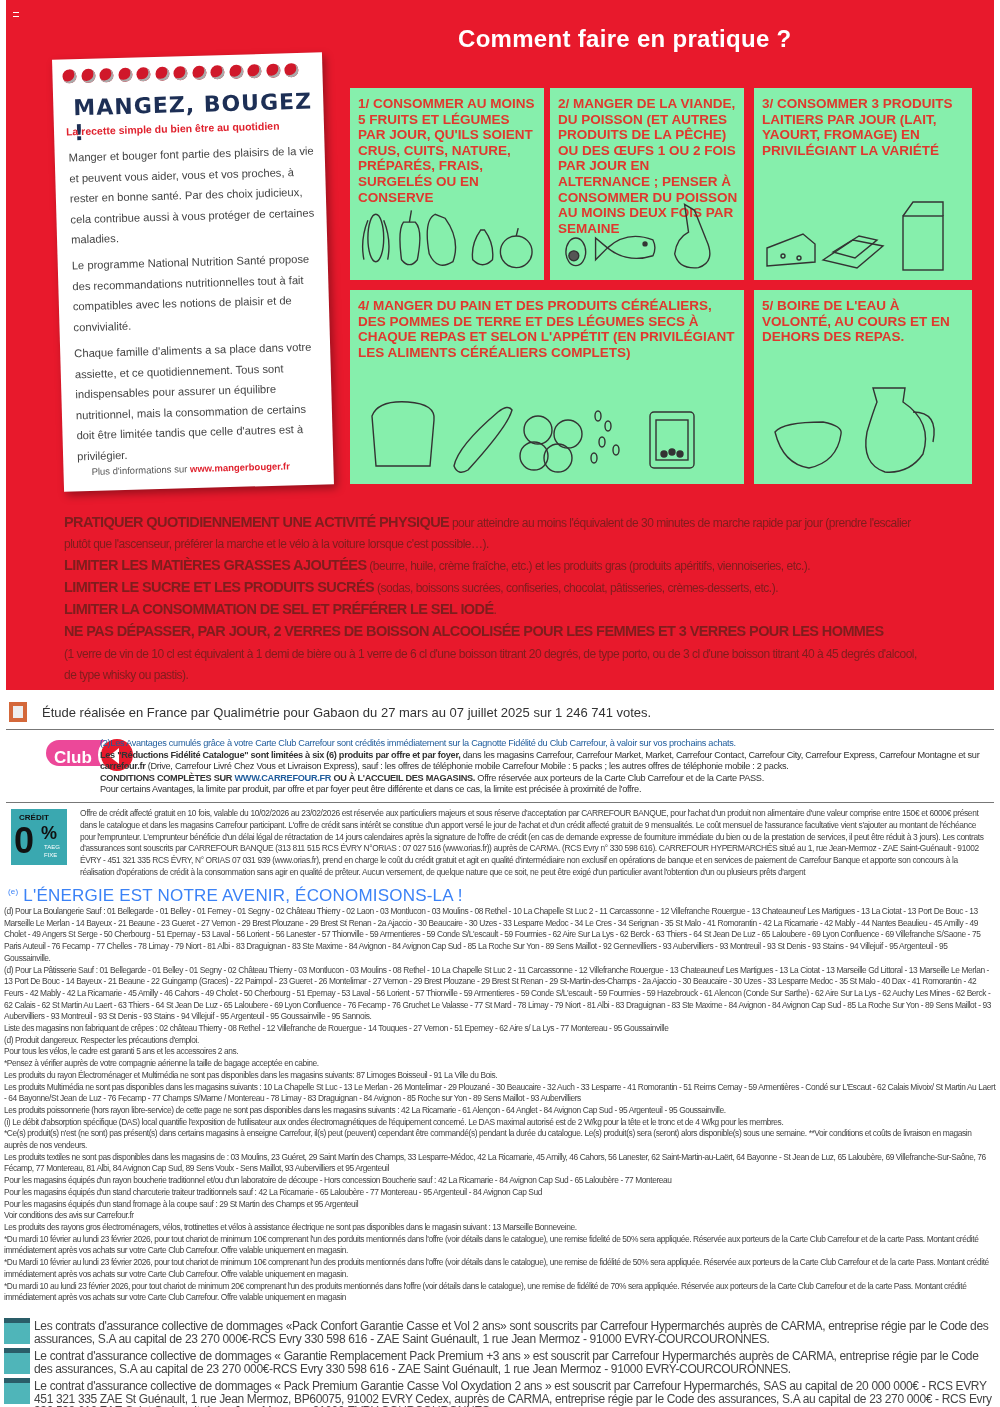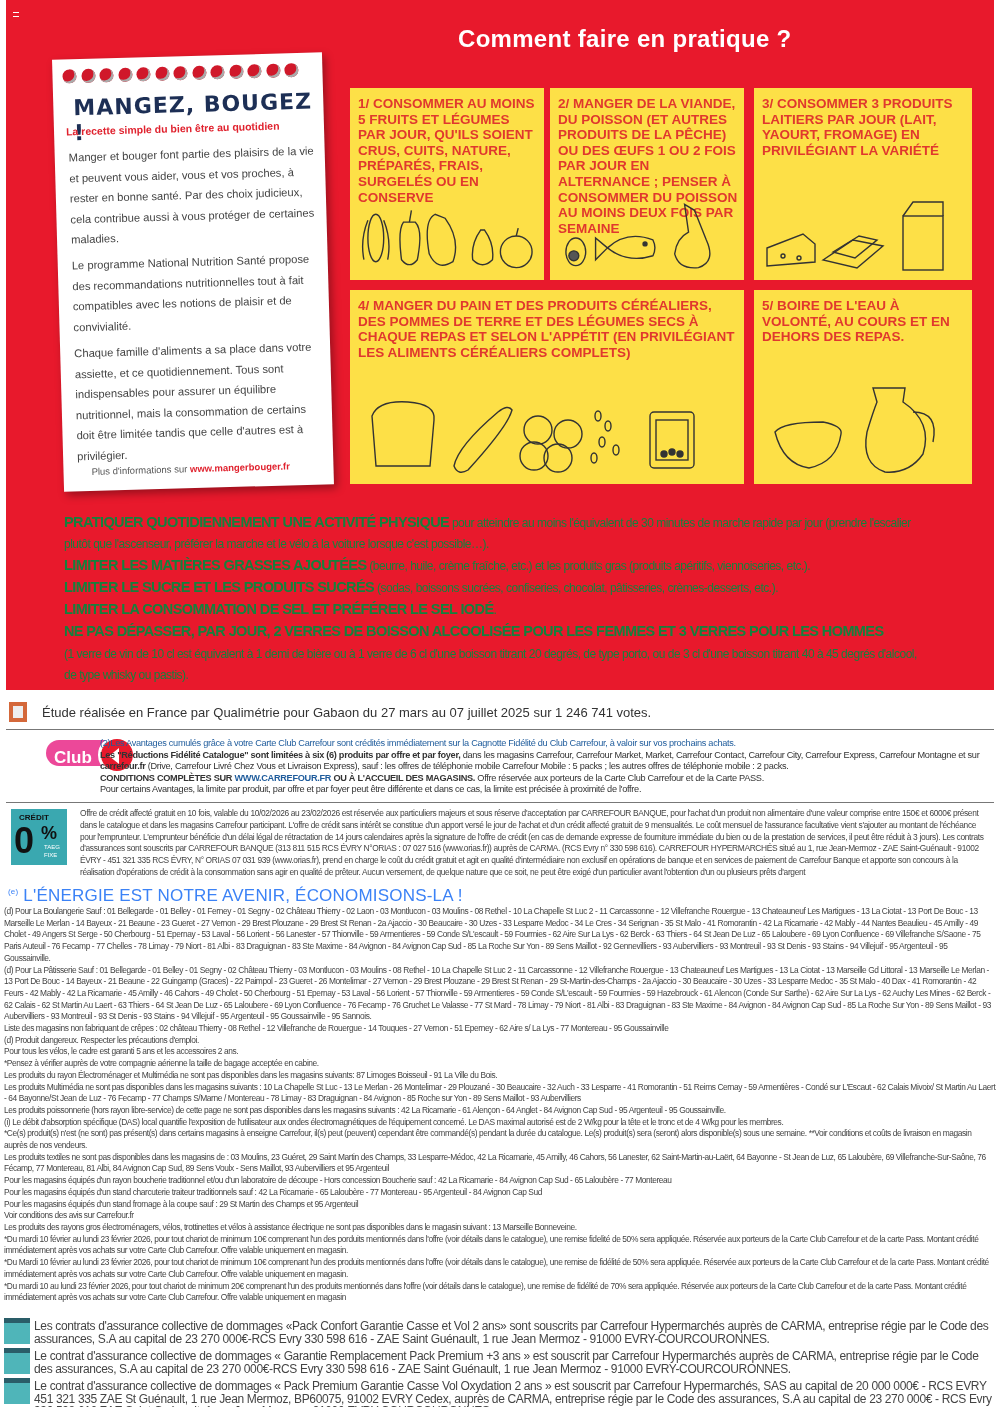--- a/index.html
+++ b/index.html
@@ -21,32 +21,32 @@
   .note-title { position: absolute; left: 20px; top: 36px; font-size: 22px; font-weight: 900; color: #1d2f55; letter-spacing: 1px; font-family: "DejaVu Sans", sans-serif; }
   .note-sub { position: absolute; left: 12px; top: 66px; font-size: 10.5px; font-weight: bold; color: #e0222e; }
   .note-p { position: absolute; left: 14px; width: 250px; font-size: 11.2px; line-height: 20.5px; color: #444; }
   .note-p1 { top: 88px; }
   .note-p2 { top: 196px; }
   .note-p3 { top: 284px; }
   .note-more { position: absolute; left: 28px; top: 407px; font-size: 9.5px; color: #555; }
   .note-more b { color: #e0222e; }
 
   
-  .tip { position: absolute; background: #fde047; }
+  .tip { position: absolute; background: #86efac; }
   .tip-text { position: absolute; left: 8px; top: 8px; right: 6px; font-size: 13.5px; line-height: 15.6px; font-weight: bold; color: #e0382e; text-transform: uppercase; }
   .tip-1 { left: 350px; top: 88px; width: 194px; height: 192px; }
   .tip-2 { left: 550px; top: 88px; width: 194px; height: 192px; }
   .tip-3 { left: 754px; top: 88px; width: 218px; height: 192px; }
   .tip-4 { left: 350px; top: 290px; width: 394px; height: 194px; }
   .tip-5 { left: 754px; top: 290px; width: 218px; height: 194px; }
   .illus { position: absolute; bottom: 8px; left: 8px; right: 8px; height: 72px; }
   .illus svg { width: 100%; height: 100%; }
 
   
-  .recos { position: absolute; left: 64px; top: 512px; width: 860px; color: #15803d; font-family: "Liberation Sans Narrow", "Liberation Sans", sans-serif; }
+  .recos { position: absolute; left: 64px; top: 512px; width: 860px; color: #7f1d1d; font-family: "Liberation Sans Narrow", "Liberation Sans", sans-serif; }
   .reco { font-size: 12px; line-height: 21px; transform-origin: left; }
   .reco b { font-size: 14.5px; font-weight: bold; letter-spacing: -0.6px; }
   .reco span.rest { font-size: 12px; letter-spacing: -0.5px; }
 
   
   .hr { position: absolute; left: 6px; width: 988px; height: 1px; background: #777; }
   .study { position: absolute; left: 6px; top: 698px; height: 28px; width: 988px; display: flex; align-items: center; gap: 15px; }
   .study-icon { width: 18px; height: 20px; background: #d4683a; border: 2px solid #d4683a; position: relative; margin-left: 3px; }
   .study-icon::after { content: ""; position: absolute; left: 2px; top: 2px; right: 2px; bottom: 2px; background: #eee; }
   .study-text { font-size: 13px; color: #333; }

